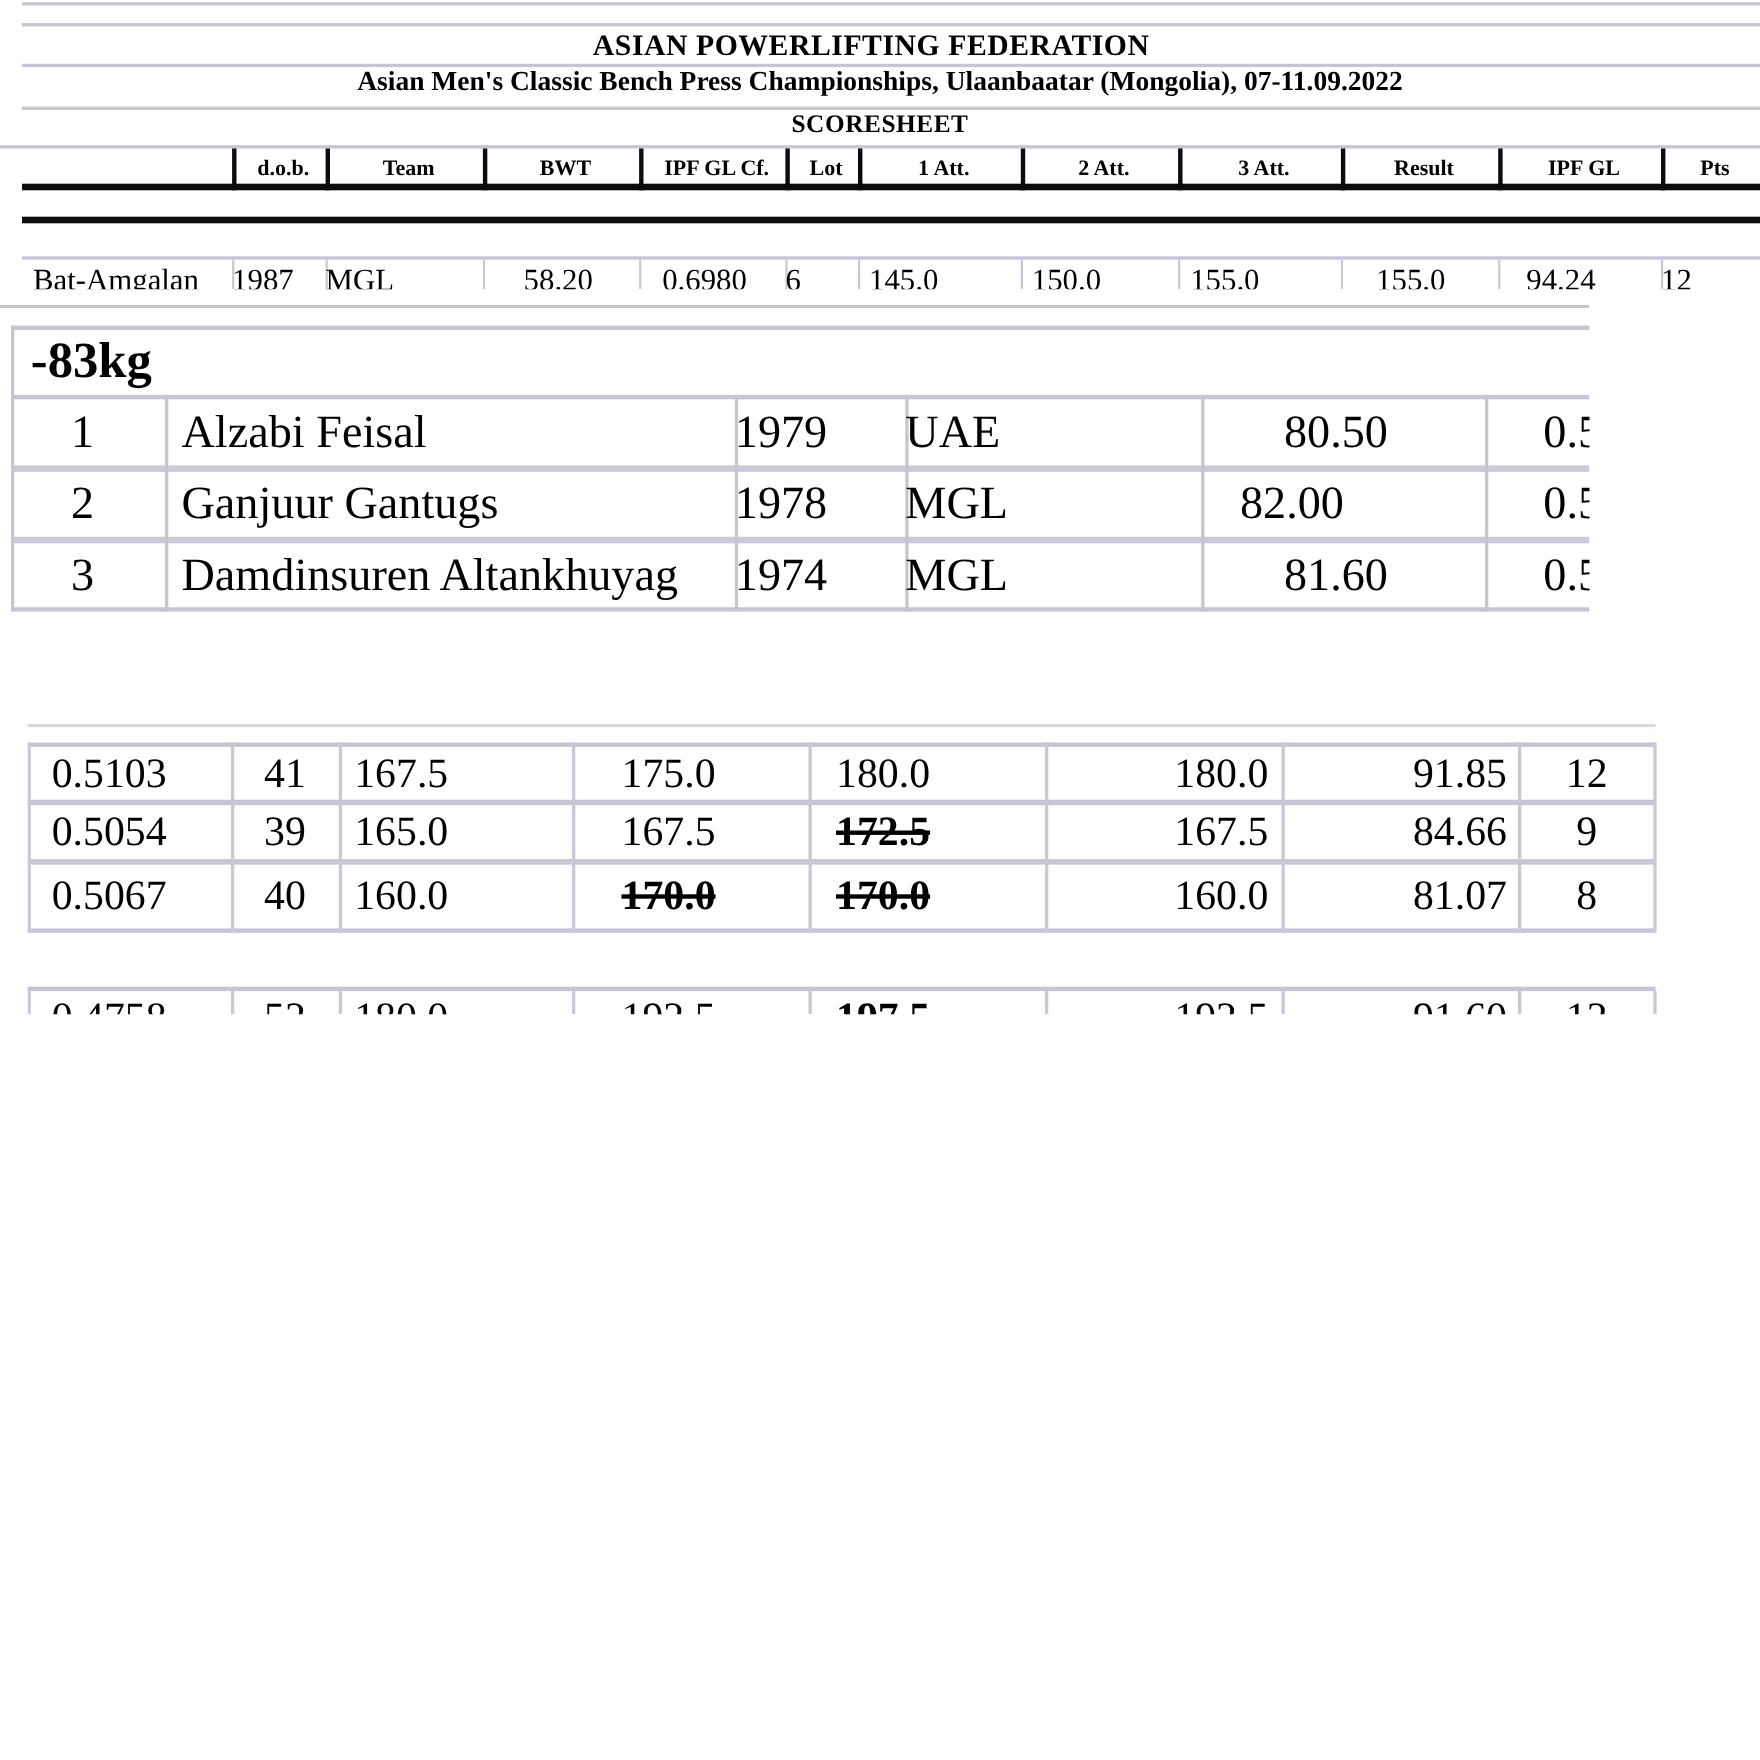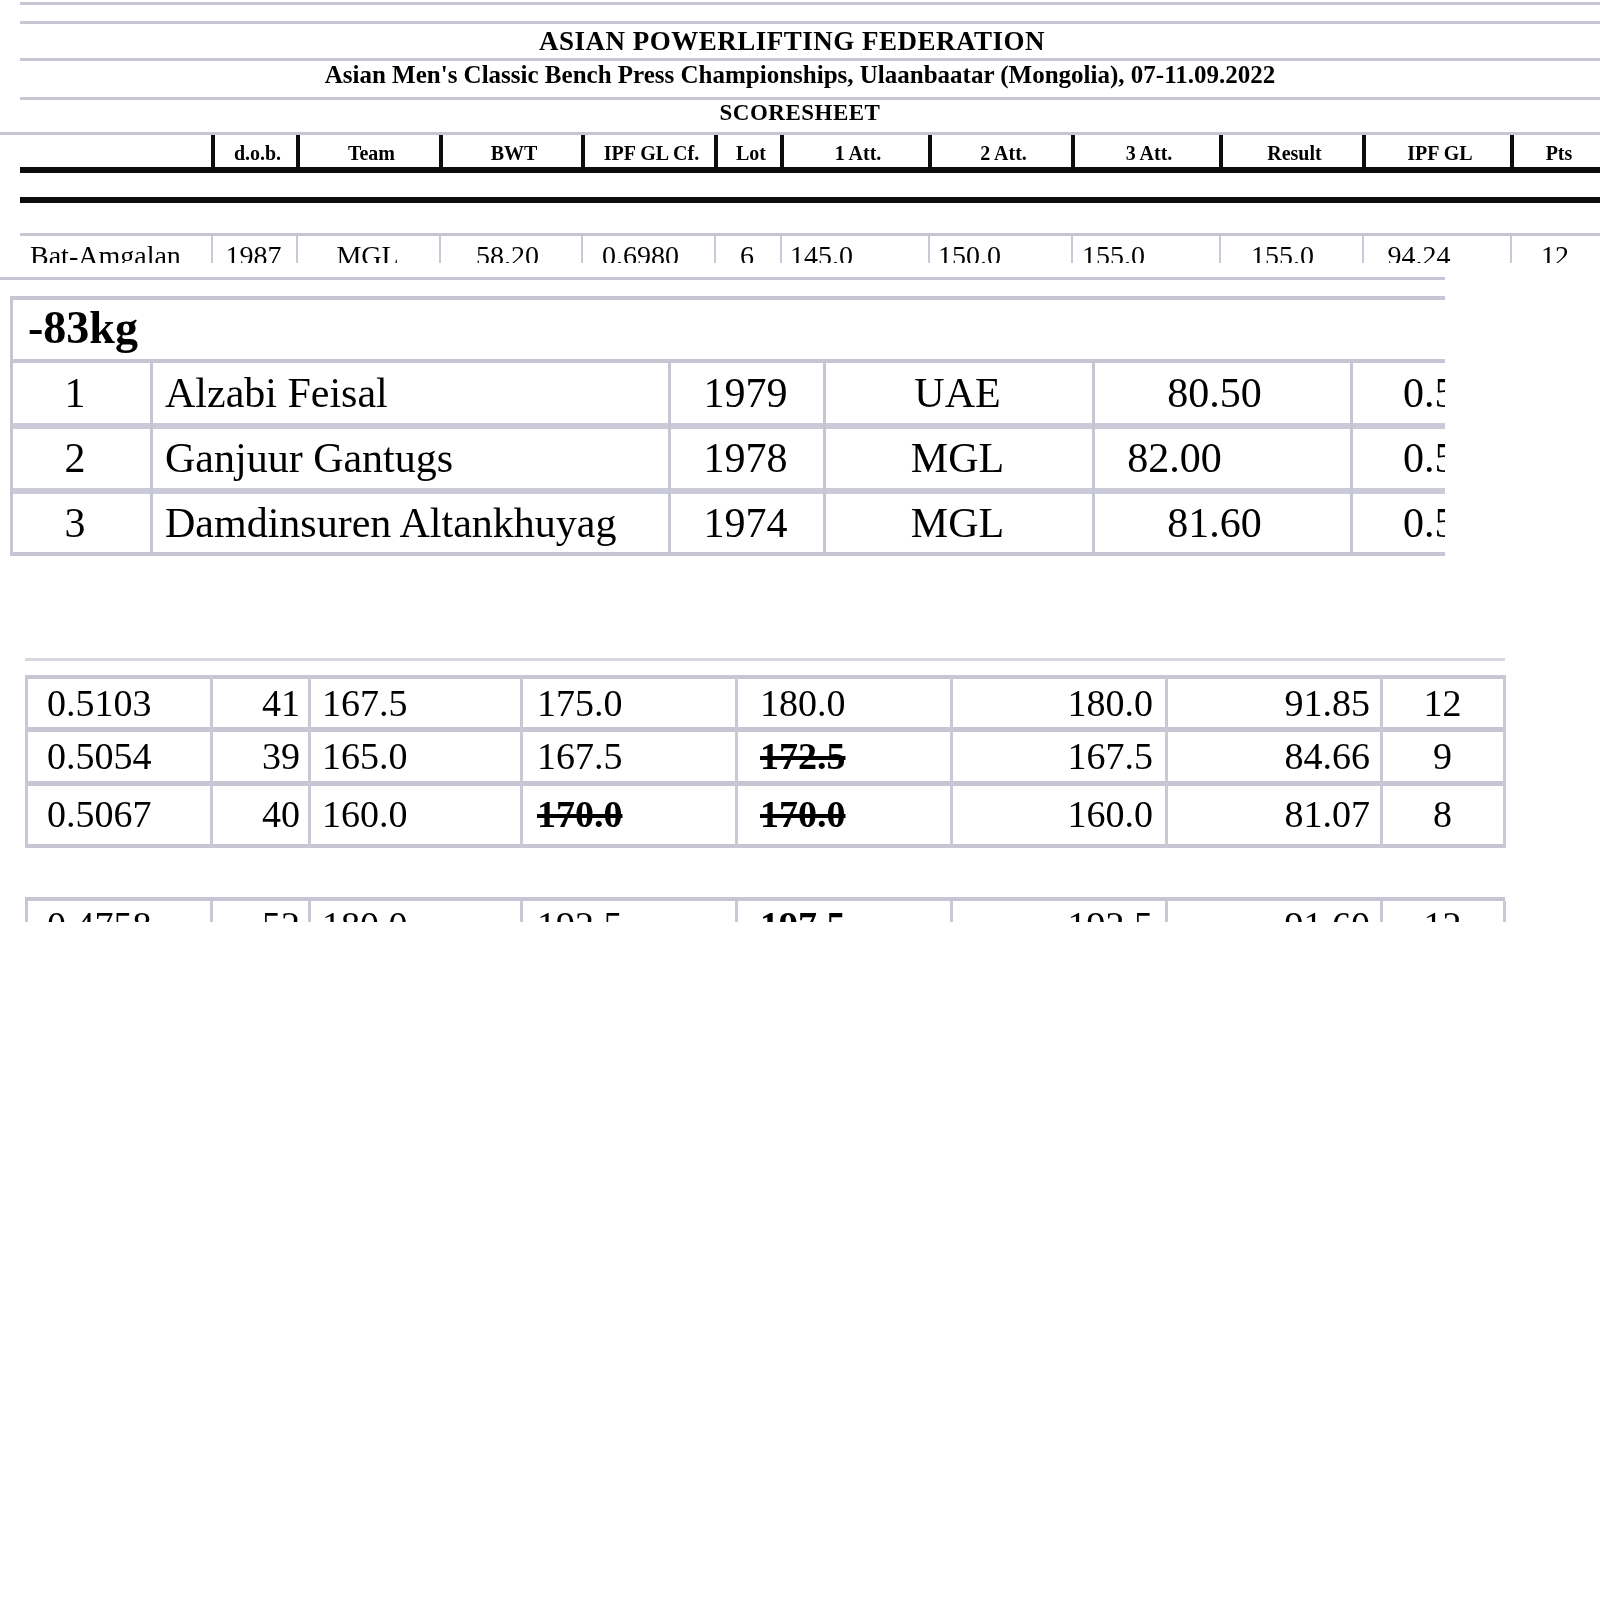--- a/index.html
+++ b/index.html
@@ -3,21 +3,21 @@
 <meta charset="utf-8">
 <style>
   html,body{margin:0;padding:0}
   body{
     width:1600px;height:1600px;background:#ffffff;position:relative;overflow:hidden;
     font-family:"Liberation Serif","DejaVu Serif",serif;color:#000;
   }
   .hline{position:absolute;background:#c6c5d3;height:3px}
   .vline{position:absolute;background:#c6c5d3;width:3px}
   .blackbar{position:absolute;background:#0c0c0c;height:6px}
-  .ctr{text-align:center}
+  .ctr{text-align:left}
   .rt{text-align:center}
 
   
   .doc-title{position:absolute;left:0;width:1584px;top:26px;font-size:27px;font-weight:bold;text-align:center;letter-spacing:.5px}
   .doc-sub{position:absolute;left:0;width:1600px;top:61px;font-size:25px;font-weight:bold;text-align:center}
   .doc-sheet{position:absolute;left:0;width:1600px;top:100px;font-size:23px;font-weight:bold;text-align:center;letter-spacing:.5px}
 
   .header-row{position:absolute;left:0;top:132px;width:1600px;height:41px;border-top:3px solid #c6c5d3}
   .hcell{position:absolute;top:0;height:38px;border-left:4px solid #0c0c0c;font-size:20px;font-weight:bold;text-align:center;line-height:36px;overflow:hidden;white-space:nowrap}
 
@@ -34,23 +34,23 @@
 
   
   .lower{position:absolute;left:25px;top:658px;width:1483px;height:264px;background:#ffffff;overflow:hidden}
   .lower .grid-h{position:absolute;left:0;width:1480px;background:#c6c5d3}
   .lower .grid-v{position:absolute;width:3px;background:#c9c8d6}
   .lrow{position:absolute;left:0;width:1480px}
   .lc{position:absolute;top:0;height:100%;font-size:38px;line-height:inherit;white-space:nowrap}
   .failed{font-weight:bold;text-decoration:line-through;text-decoration-thickness:4px}
 
   .lc.c-cf {left:22px;width:160px}
-  .lc.c-lot{left:173px;width:102px;text-align:right}
+  .lc.c-lot{left:183px;width:102px;text-align:center}
   .lc.c-a1 {left:297px}
-  .lc.c-a2 {left:512px}
+  .lc.c-a2 {left:540px}
   .lc.c-a3 {left:735px}
   .lc.c-res{left:925px;width:203px;text-align:right}
   .lc.c-gl {left:1140px;width:205px;text-align:right}
   .lc.c-pts{left:1355px;width:125px;text-align:center}
 </style>
 </head>
 <body>
 
 <div class="hline" style="left:20px;right:0;top:2px"></div>
 <div class="hline" style="left:20px;right:0;top:21px"></div>

